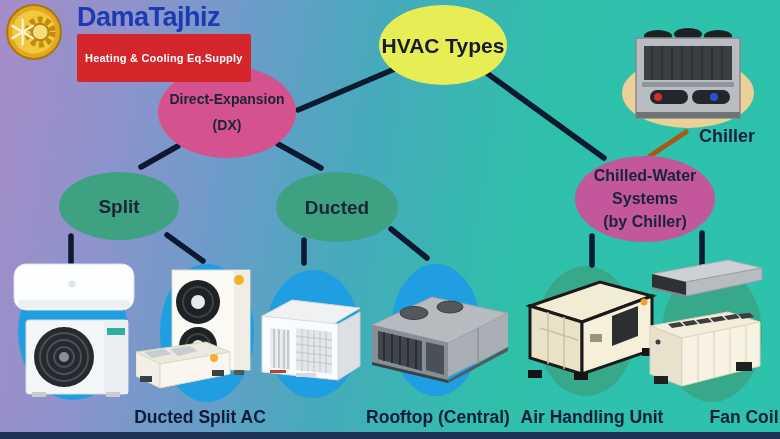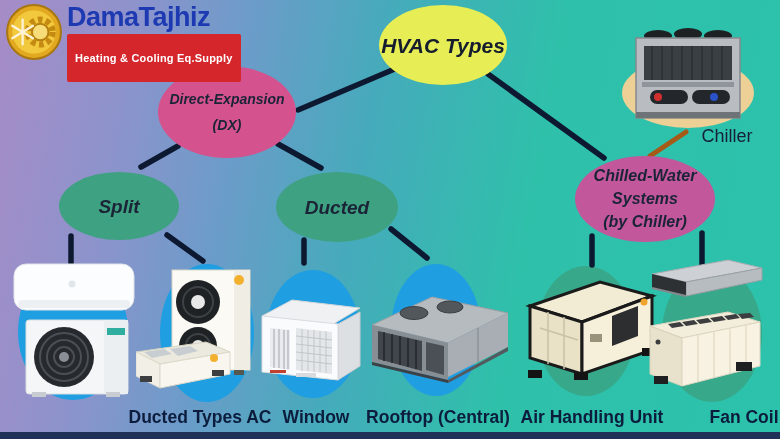--- a/index.html
+++ b/index.html
@@ -7,51 +7,51 @@
     position:relative;width:780px;height:439px;overflow:hidden;
     font-family:"Liberation Sans",sans-serif;
     background:linear-gradient(100deg,
       var(--bg-purple,#a68cc7) 0%, #8d93cc 16%,
       var(--bg-blue,#6b9cc9) 30%, #45abbb 46%,
       var(--bg-teal,#2fc0aa) 66%, #2cc2ac 100%);
   }
   .node{
     position:absolute;border-radius:50%;display:flex;flex-direction:column;
     align-items:center;justify-content:center;text-align:left;
-    color:#1b2437;font-weight:bold;z-index:3;line-height:1;font-style:italic;
+    color:#1b2437;font-weight:bold;z-index:3;line-height:1;
   }
   .node-root{left:379px;top:5px;width:128px;height:80px;background:var(--node-root,#e7ee55);font-size:21px;color:#141c2e;}
   .node-dx{left:158px;top:66px;width:138px;height:92px;background:var(--node-dx,#d4538e);font-size:14px;gap:12px;}
   .node-split{left:59px;top:172px;width:120px;height:68px;background:var(--node-green,#3ea181);font-size:19px;}
   .node-package{left:276px;top:172px;width:122px;height:70px;background:var(--node-green,#3ea181);font-size:19px;}
   .node-chilled{left:575px;top:156px;width:140px;height:86px;background:var(--node-chilled,#c2579c);font-size:16px;gap:7px;}
   .ellipse{position:absolute;border-radius:50%;z-index:1;}
   .ellipse-blue{background:var(--ellipse-blue,#1f9ee2);}
   .ellipse-green{background:var(--ellipse-green,#38a88a);}
   .ellipse-tan{background:var(--ellipse-tan,#ecd096);}
   .prod-img{position:absolute;z-index:2;}
   .prod-label{
     position:absolute;top:407px;transform:translateX(-50%);
     font-size:17.5px;font-weight:bold;color:var(--label,#0c1c3c);
     white-space:nowrap;z-index:4;
   }
   .edges{position:absolute;left:0;top:0;z-index:2;}
   .edges line{stroke:var(--line,#0d1831);stroke-width:5.5;stroke-linecap:round;}
   .edges line.chiller-link{stroke:var(--line-chiller,#a65a17);stroke-width:5;}
   .logo{position:absolute;left:5px;top:3px;z-index:5;display:flex;}
-  .logo-text{margin-left:4px;}
+  .logo-text{margin-left:14px;}
   .brand-name{font-size:27px;font-weight:bold;color:var(--brand-blue,#1d3ab2);letter-spacing:-0.5px;line-height:1.1;}
   .brand-tagline{
     display:inline-block;margin-top:1px;background:var(--brand-red,#d5262c);
     color:#fff;font-size:11px;font-weight:bold;padding:18px 8px;border-radius:2px;
     letter-spacing:0.2px;
   }
   .chiller-label{
     position:absolute;left:727px;top:126px;transform:translateX(-50%);
-    font-size:18px;font-weight:normal;color:#14203a;z-index:4;white-space:nowrap;
+    font-size:18px;font-weight:bold;color:#14203a;z-index:4;white-space:nowrap;
   }
   .bottom-bar{position:absolute;left:0;top:432px;width:780px;height:7px;background:var(--bottom-bar,#203157);z-index:6;}
 </style>
 </head>
 <body>
 
 <div class="stage">
 
   <svg class="edges" width="780" height="439">
     <line x1="397" y1="68" x2="298" y2="110"></line>
@@ -264,20 +264,19 @@
       <line x1="56" y1="81" x2="56" y2="127"></line>
         <line x1="72" y1="78" x2="72" y2="123"></line>
       <line x1="88" y1="74" x2="88" y2="119"></line>
         <line x1="104" y1="71" x2="104" y2="115"></line>
     </g>
     <circle cx="16" cy="88" r="2.5" fill="#3b3d3f"></circle>
     <rect x="12" y="122" width="14" height="8" fill="#1e1f20"></rect>
     <rect x="94" y="108" width="16" height="9" fill="#1e1f20"></rect>
   </svg>
 
-  <div class="prod-label" style="left:200px;">Ducted Types AC</div>
-  <div class="prod-label" style="left:316px;">Window</div>
+  <div class="prod-label" style="left:200px;">Ducted Split AC</div>
   <div class="prod-label" style="left:438px;">Rooftop (Central)</div>
   <div class="prod-label" style="left:592px;">Air Handling Unit</div>
   <div class="prod-label" style="left:714px;margin-left:30px;">Fan Coil</div>
 
   <div class="bottom-bar"></div>
 </div>
 
 </body></html>

